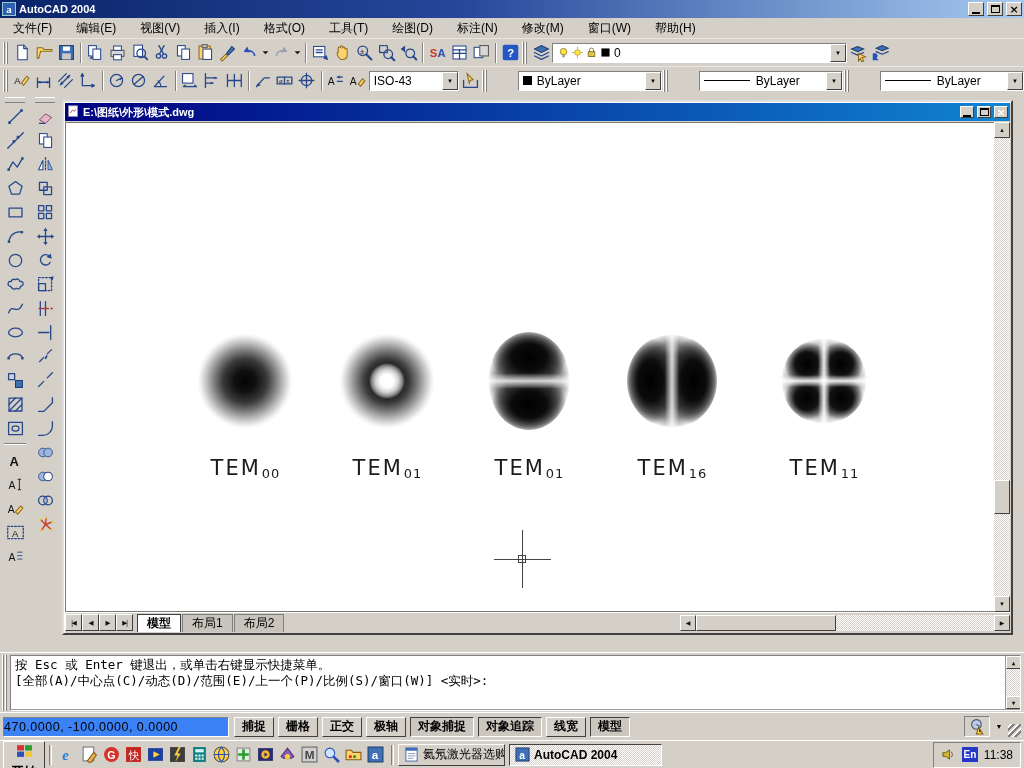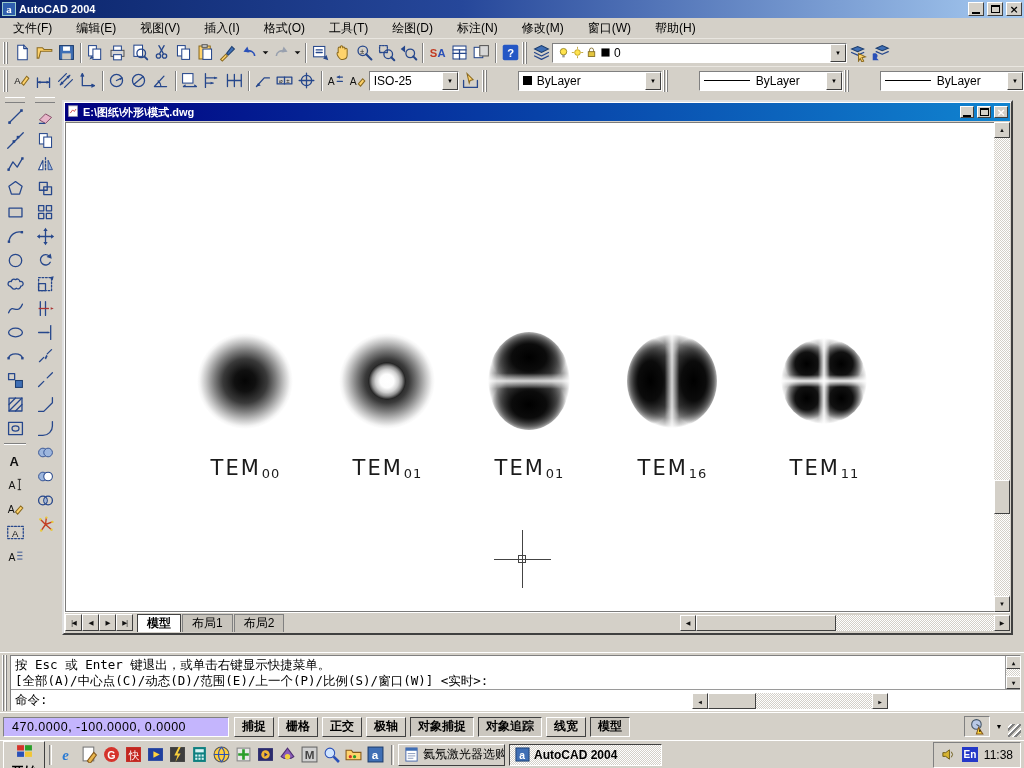--- a/index.html
+++ b/index.html
@@ -127,21 +127,21 @@
   .cmd-vsb{position:absolute;right:0;top:0;bottom:0;width:15px;border-left:1px solid #999;}
   .cmd-vsb .sbtn{width:15px;height:13px;}
   .cmd-vsb .down{position:absolute;bottom:0;}
   .cmd-input{height:20px;display:flex;align-items:center;padding:0 4px;
       font-family:"DejaVu Sans Mono","DejaVu Sans",monospace;font-size:12.5px;position:relative;}
   .cmd-hsb{position:absolute;right:132px;bottom:1px;width:196px;height:16px;display:flex;align-items:center;}
   .cmd-hsb .sbtn{width:16px;height:16px;}
   .cmd-hsb .hthumb2{width:48px;height:16px;}
   
   .statusbar{height:28px;display:flex;align-items:center;gap:5px;padding:0 3px;background:#d4d0c8;border-top:1px solid #fff;}
-  .coords{width:226px;height:20px;display:flex;align-items:center;padding-left:8px;font-size:12.5px;letter-spacing:.5px;background:#c4b5fd;}
+  .coords{width:226px;height:20px;display:flex;align-items:center;font-size:12.5px;letter-spacing:.5px;background:#3b82f6;}
   .toggle{height:20px;padding:0 7px;display:flex;align-items:center;font-weight:bold;font-size:12px;}
   .toggle.raised{border-color:#fff #404040 #404040 #fff;}
   .toggle.pressed{border:1px solid;border-color:#404040 #fff #fff #404040;background:#cbc7bf;}
   .sb-right{margin-left:auto;display:flex;align-items:center;gap:3px;}
   .comm{width:26px;height:21px;display:flex;align-items:center;justify-content:center;}
   .comm svg{width:17px;height:17px;}
   .sb-arrow{font-size:7px;width:12px;text-align:center;}
   .resize-grip{width:13px;height:13px;align-self:flex-end;
       background:repeating-linear-gradient(135deg,#d4d0c8 0 2px,#fff 2px 3px,#808080 3px 5px);}
   
@@ -497,21 +497,21 @@
           </svg>
         </div>
         <div class="tbtn">
           <svg viewBox="0 0 22 22">
             <text x="2" y="16" font-size="12" fill="#111">A</text>
             <path class="y" d="M12 15l5-6 2.5 2.5-5 6z"></path>
           </svg>
         </div>
       </div>
     <div class="combo dim-combo">
-      <span>ISO-25</span>
+      <span>ISO-43</span>
       <span class="cArrow">▼</span>
     </div>
     <div style="display:flex;align-items:center" id="tb-dim2">
         <div class="tbtn">
           <svg viewBox="0 0 22 22">
             <path class="s" d="M3 19h16M3 19v-8m16 8v-8"></path>
             <path class="y" d="M7 3l7 7-3.5 1L9.5 14z"></path>
           </svg>
         </div>
       </div>
@@ -877,28 +877,20 @@
     <div class="cmd-grip"></div>
     <div class="cmd-main">
       <div class="cmd-hist">
         <div>按 Esc 或 Enter 键退出，或单击右键显示快捷菜单。</div>
         <div>[全部(A)/中心点(C)/动态(D)/范围(E)/上一个(P)/比例(S)/窗口(W)] &lt;实时&gt;:</div>
         <div class="cmd-vsb dither">
           <div class="sbtn raised">▲</div>
           <div class="sbtn raised down">▼</div>
         </div>
       </div>
-      <div class="cmd-input">
-        <span>命令:</span>
-        <div class="cmd-hsb dither">
-          <div class="sbtn raised">◀</div>
-          <div class="hthumb2 raised"></div>
-          <div class="sbtn raised" style="margin-left:auto">▶</div>
-        </div>
-      </div>
     </div>
   </div>
 
   <div class="statusbar">
     <div class="coords sunken">470.0000, -100.0000, 0.0000</div>
     <div style="display:flex;gap:4px" id="toggles">
         <div class="toggle raised">捕捉</div>
         <div class="toggle raised">栅格</div>
         <div class="toggle raised">正交</div>
         <div class="toggle raised">极轴</div>

